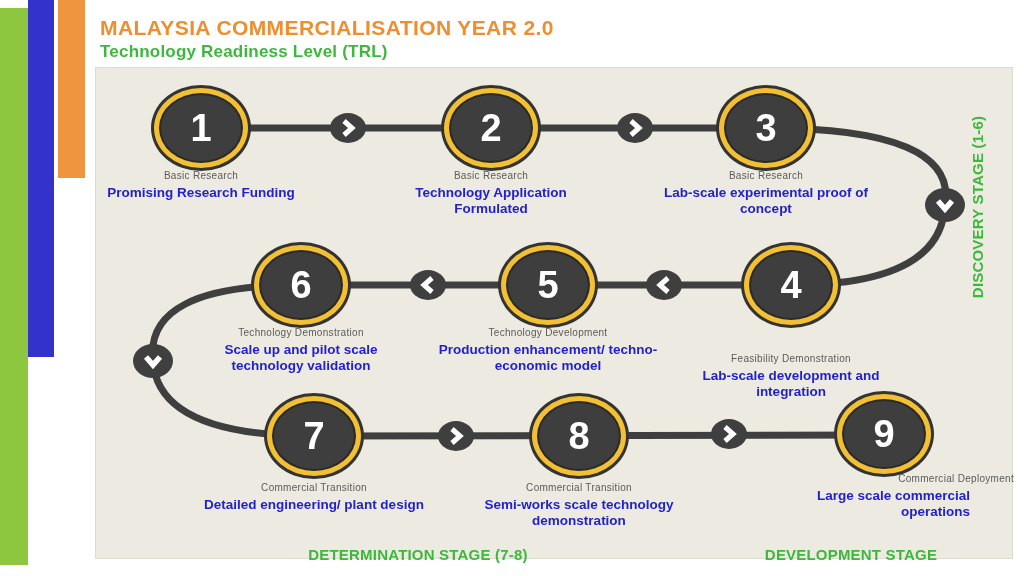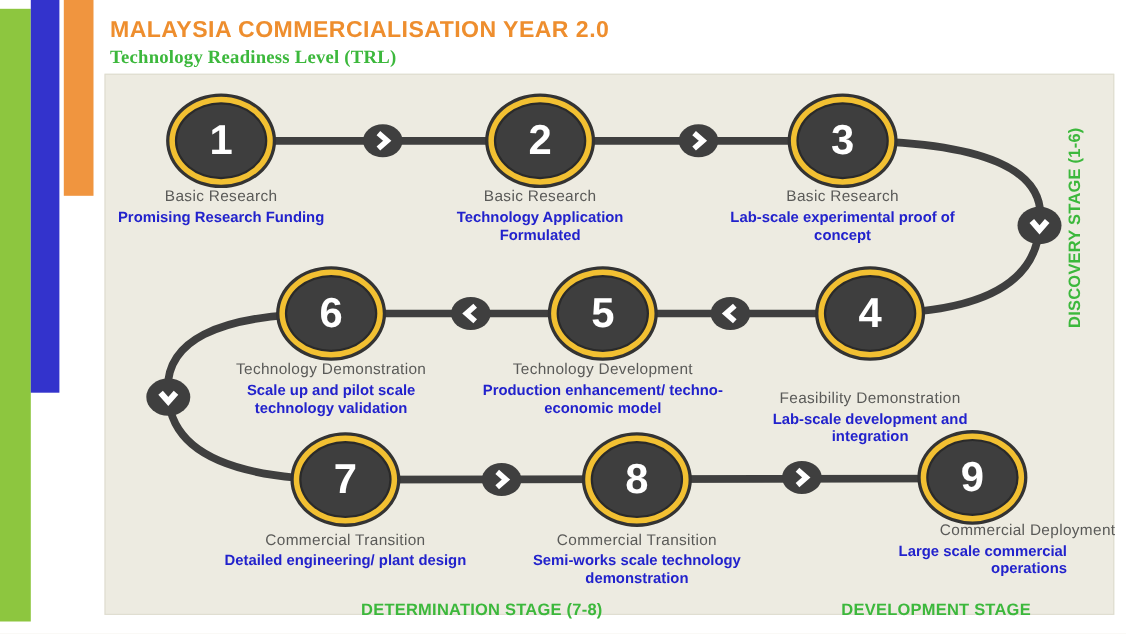--- a/index.html
+++ b/index.html
@@ -13,21 +13,21 @@
   .bar-green{left:0;top:8px;width:28px;height:557px;background:#8dc63f;}
   .bar-blue{left:28px;top:0;width:26px;height:357px;background:#3333cc;}
   .bar-orange{left:58px;top:0;width:27px;height:178px;background:#f0953f;}
   
   .title{
     position:absolute;left:100px;top:16px;font-size:21px;font-weight:bold;
     color:#ee8e2e;letter-spacing:0.4px;
   }
   .subtitle{
     position:absolute;left:100px;top:42px;font-size:17px;font-weight:bold;
-    color:#3cb83c;letter-spacing:0.2px;font-family:Liberation Serif, serif;
+    color:#3cb83c;letter-spacing:0.2px;
   }
   
   .panel{
     position:absolute;left:95px;top:67px;width:918px;height:492px;
     background:#edebe1;border:1px solid #dedccf;box-sizing:border-box;
   }
   .flow-svg{position:absolute;left:0;top:0;}
   
   .circle{
     position:absolute;width:100px;height:86px;border-radius:50%;
@@ -37,38 +37,38 @@
   .circle-inner{
     width:80px;height:66px;border-radius:50%;background:#3e3e3e;
     border:2px solid #2a2a2a;display:flex;align-items:center;justify-content:center;
   }
   .circle-num{color:#ffffff;font-size:38px;font-weight:bold;line-height:1;}
   .c1{left:55px;top:17px;}   .c2{left:345px;top:17px;}  .c3{left:620px;top:17px;}
   .c4{left:645px;top:174px;} .c5{left:402px;top:174px;} .c6{left:155px;top:174px;}
   .c7{left:168px;top:325px;} .c8{left:433px;top:325px;} .c9{left:738px;top:323px;}
   
   .lbl{position:absolute;width:260px;text-align:center;z-index:4;}
-  .lbl-title{font-size:14px;color:#5a5a58;letter-spacing:0.3px;}
+  .lbl-title{font-size:10px;color:#5a5a58;letter-spacing:0.3px;}
   .lbl-desc{
     font-size:13.5px;font-weight:bold;color:#2222cc;line-height:1.18;
     margin:4px auto 0 auto;
   }
   .l1{left:-25px;top:102px;} .l2{left:265px;top:102px;} .l3{left:540px;top:102px;}
   .l4{left:565px;top:259px;margin-top:26px;} .l5{left:322px;top:259px;} .l6{left:75px;top:259px;}
   .l7{left:88px;top:414px;}  .l8{left:353px;top:414px;} .l9{left:658px;top:405px;text-align:right;}
   .l2 .lbl-desc{max-width:172px;} .l3 .lbl-desc{max-width:232px;}
   .l4 .lbl-desc{max-width:196px;} .l5 .lbl-desc{max-width:236px;}
   .l6 .lbl-desc{max-width:186px;} .l8 .lbl-desc{max-width:212px;}
   .l9 .lbl-desc{max-width:172px;}
   
   .band{font-size:15px;font-weight:bold;color:#3cb83c;letter-spacing:0.2px;position:absolute;white-space:nowrap;}
   .band-discovery{
     left:977px;top:207px;transform:translate(-50%,-50%) rotate(-90deg);
   }
-  .band-determination{left:438px;top:546px;transform:translateX(-50%);}
+  .band-determination{left:418px;top:546px;transform:translateX(-50%);}
   .band-development{left:851px;top:546px;transform:translateX(-50%);}
 </style>
 </head>
 <body>
 
 <div class="slide">
 
   <div class="bar bar-green"></div>
   <div class="bar bar-blue"></div>
   <div class="bar bar-orange"></div>

